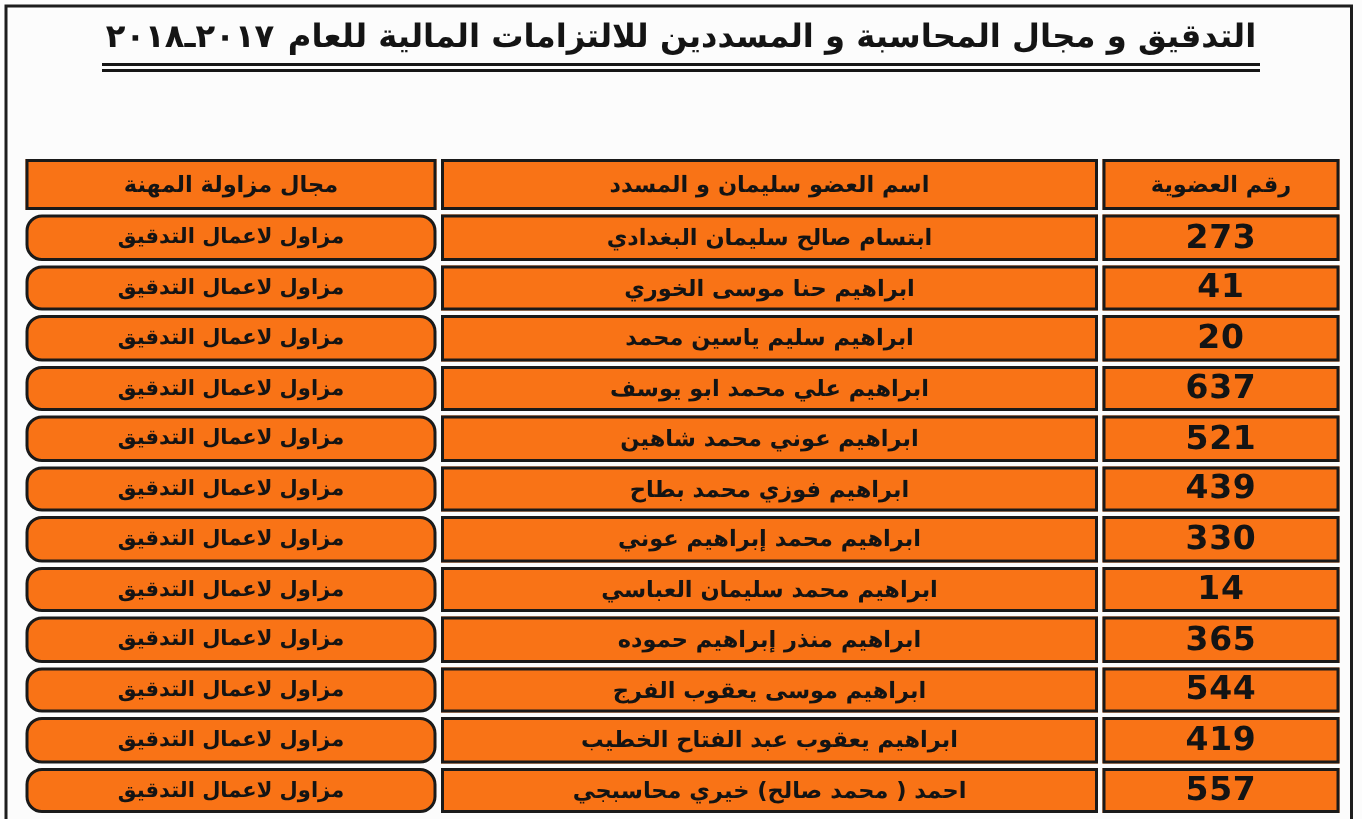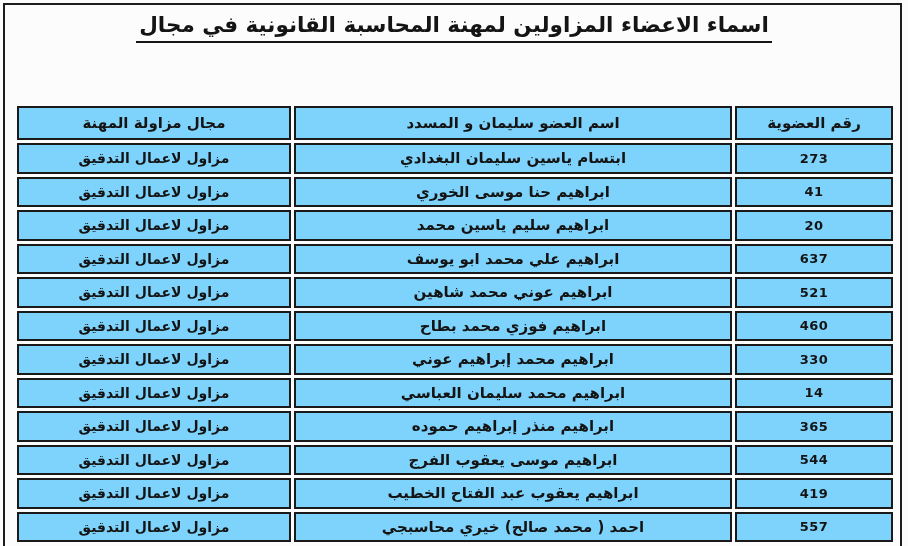--- a/index.html
+++ b/index.html
@@ -48,60 +48,60 @@
     position: absolute;
     top: 103px;
     right: 12px;
     direction: rtl;
     border-collapse: separate;
     border-spacing: 3px;
     table-layout: fixed;
   }
   .members-table th, .members-table td {
     border: 2px solid #1a1a1a;
-    background: #7dd3fc;
+    background: #f97316;
     text-align: center;
     vertical-align: middle;
     font-weight: bold;
     padding: 0;
     overflow: hidden;
   }
   .col-num   { width: 154px; }
   .col-name  { width: 434px; }
   .col-field { width: 270px; }
   .members-table th { height: 30px; font-size: 15px; }
   .members-table td { height: 26.5px; }
-  td.num   { font-size: 13px; letter-spacing: 0.5px; }
+  td.num   { font-size: 22px; letter-spacing: 0.5px; }
   td.name  { font-size: 15px; }
-  td.field { font-size: 14px; }
+  td.field { font-size: 14px; border-radius: 11px; }
 </style>
 </head>
 <body>
 
 <div class="page-frame"></div>
 
 <div class="title-block">
   <div class="title-line">
-    <span class="u1">اسماء الاعضاء المزاولين لمهنة المحاسبة القانونية في مجال</span>
+    <span class="u2"><span>التدقيق و مجال المحاسبة و المسددين للالتزامات المالية للعام</span><span class="year" dir="ltr">٢٠١٧ـ٢٠١٨</span></span>
   </div>
 </div>
 
 <table class="members-table">
   <thead>
     <tr>
       <th class="col-num">رقم العضوية</th>
       <th class="col-name">اسم العضو سليمان و المسدد</th>
       <th class="col-field">مجال مزاولة المهنة</th>
     </tr>
   </thead>
   <tbody>
 
       <tr>
         <td class="num">273</td>
-        <td class="name">ابتسام ياسين سليمان البغدادي</td>
+        <td class="name">ابتسام صالح سليمان البغدادي</td>
         <td class="field">مزاول لاعمال التدقيق</td>
       </tr>
 
       <tr>
         <td class="num">41</td>
         <td class="name">ابراهيم حنا موسى الخوري</td>
         <td class="field">مزاول لاعمال التدقيق</td>
       </tr>
 
       <tr>
@@ -116,21 +116,21 @@
         <td class="field">مزاول لاعمال التدقيق</td>
       </tr>
 
       <tr>
         <td class="num">521</td>
         <td class="name">ابراهيم عوني محمد شاهين</td>
         <td class="field">مزاول لاعمال التدقيق</td>
       </tr>
 
       <tr>
-        <td class="num">460</td>
+        <td class="num">439</td>
         <td class="name">ابراهيم فوزي محمد بطاح</td>
         <td class="field">مزاول لاعمال التدقيق</td>
       </tr>
 
       <tr>
         <td class="num">330</td>
         <td class="name">ابراهيم محمد إبراهيم عوني</td>
         <td class="field">مزاول لاعمال التدقيق</td>
       </tr>
 

